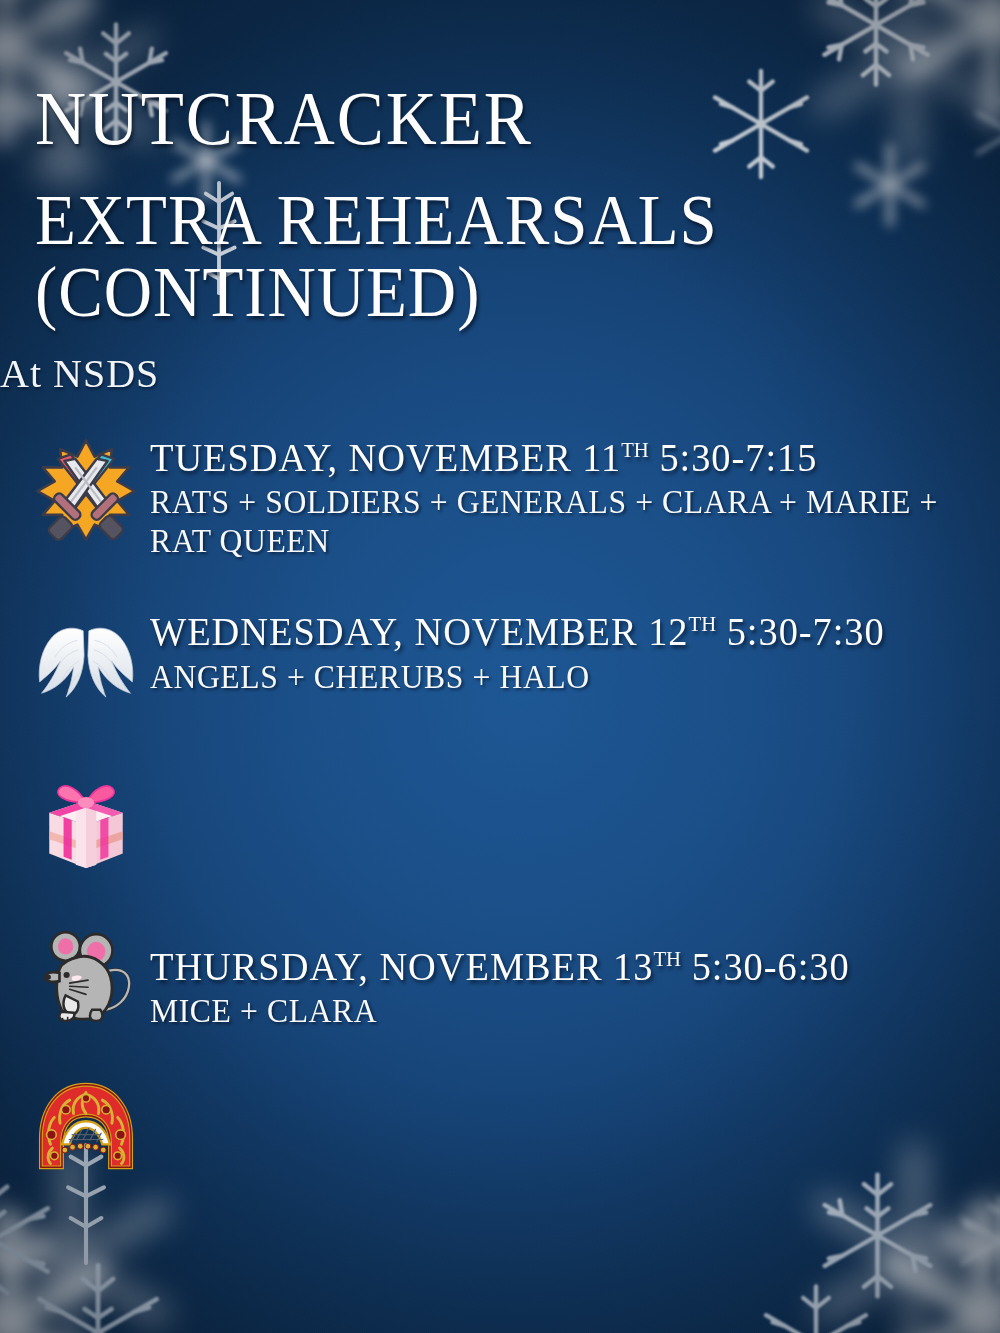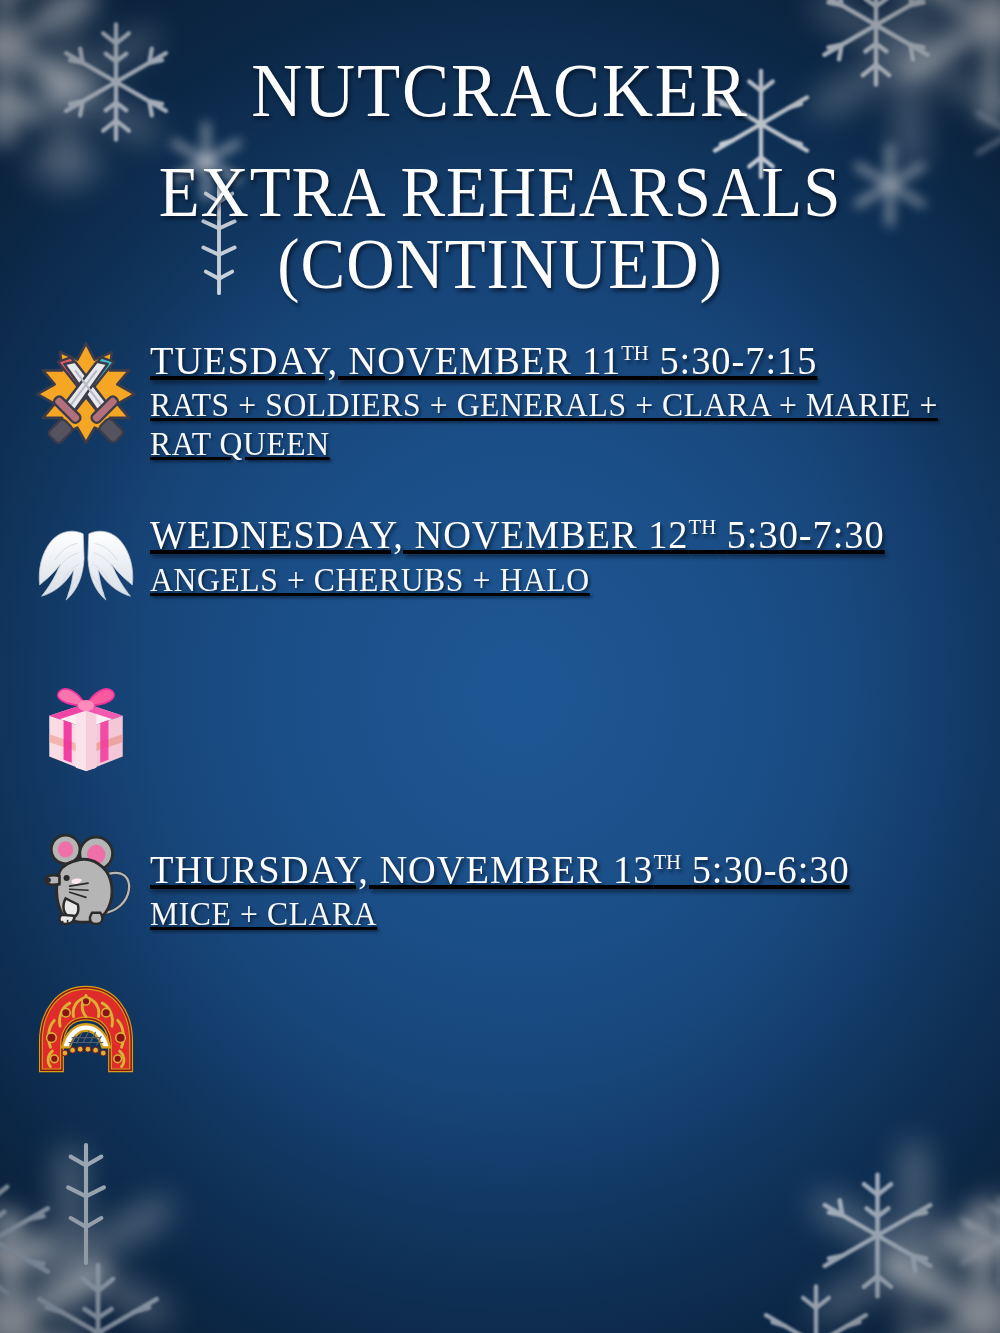--- a/index.html
+++ b/index.html
@@ -37,21 +37,21 @@
   .b7  { filter:blur(11px); }
   .glow{ filter:blur(16px); }
 
   .corner{ position:absolute; width:420px; height:330px; pointer-events:none; }
   #tl{ top:-70px; left:-90px; }
   #tr{ top:-75px; right:-70px; }
   #bl{ bottom:-95px; left:-85px; }
   #br{ bottom:-80px; right:-70px; }
 
   
-  .header{ position:relative; z-index:5; text-align:center; padding-top:52px; }
+  .header{ position:relative; z-index:5; text-align:left; padding-top:80px; }
 
   .title-main, .title-sub{
     font-family:"Liberation Serif", serif;
     color:#fdfdfd;
     font-weight:400;
     letter-spacing:2px;
     text-shadow:2px 3px 4px rgba(3,14,30,.72);
     line-height:1;
     font-stretch:condensed;
     transform:scaleX(.93);
@@ -61,21 +61,21 @@
   .title-at{
     font-family:"Liberation Serif", serif;
     color:#f2f5f8; font-size:40px; margin-top:22px;
     letter-spacing:1px;
     text-shadow:1px 2px 3px rgba(3,14,30,.65);
   }
 
   
   .schedule{ position:relative; z-index:5; margin-top:36px; padding:0 16px 0 22px; }
 
-  .entry{ display:flex; align-items:flex-start; margin-bottom:34px;text-decoration:underline; }
+  .entry{ display:flex; align-items:flex-start; margin-bottom:34px; }
   .entry .icon{
     width:128px; min-width:128px; height:112px;
     display:flex; align-items:center; justify-content:center;
   }
   .entry .icon svg{ display:block; }
   .entry .body{ padding-top:4px; flex:1; }
 
   .e-head{
     font-family:"Liberation Serif", serif;
     color:#fdfdfd; font-size:40px; letter-spacing:1px;
@@ -438,20 +438,21 @@
           </g>
         </svg>
     </div>
   </div>
 
   <div class="vignette"></div>
 
   <div class="header">
     <div class="title-main">NUTCRACKER</div>
     <div class="title-sub">EXTRA REHEARSALS (CONTINUED)</div>
+    <div class="title-at">At NSDS</div>
   </div>
 
   <div class="schedule">
 
     <div class="entry">
       <div class="icon">
         <svg width="108" height="108" viewBox="0 0 100 100">
           <path d="M50 5 L58 20 L74 13 L72 30 L90 30 L79 43 L95 52 L79 61 L90 74 L72 74 L74 90 L58 83 L50 97 L42 83 L26 90 L28 74 L10 74 L21 61 L5 52 L21 43 L10 30 L28 30 L26 13 L42 20 Z" fill="#f5a623" stroke="#3b3b4a" stroke-width="2.4" stroke-linejoin="round"></path>
           <path d="M24 22 L36 18 L70 62 L62 70 Z" fill="#e8596a" stroke="#3b3b4a" stroke-width="2.2" stroke-linejoin="round"></path>
           <path d="M76 22 L64 18 L30 62 L38 70 Z" fill="#3bbfd4" stroke="#3b3b4a" stroke-width="2.2" stroke-linejoin="round"></path>

